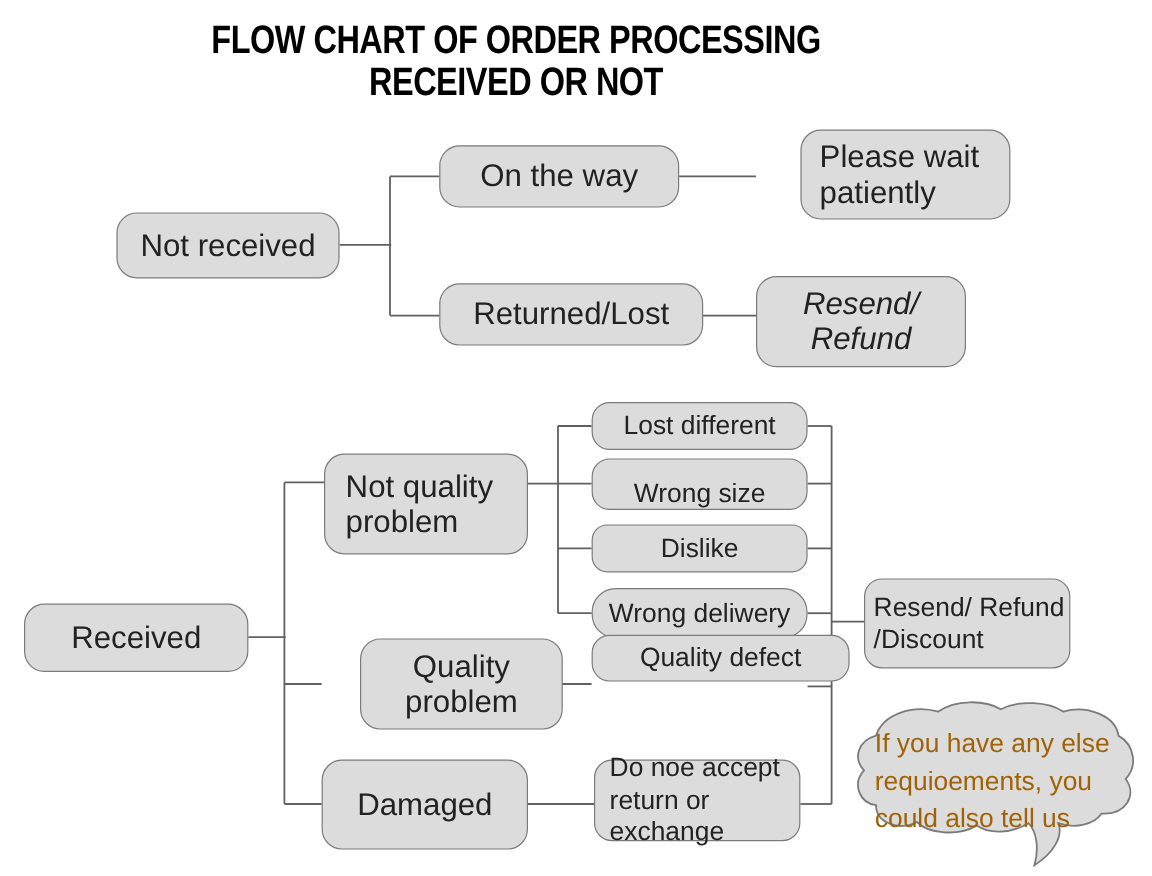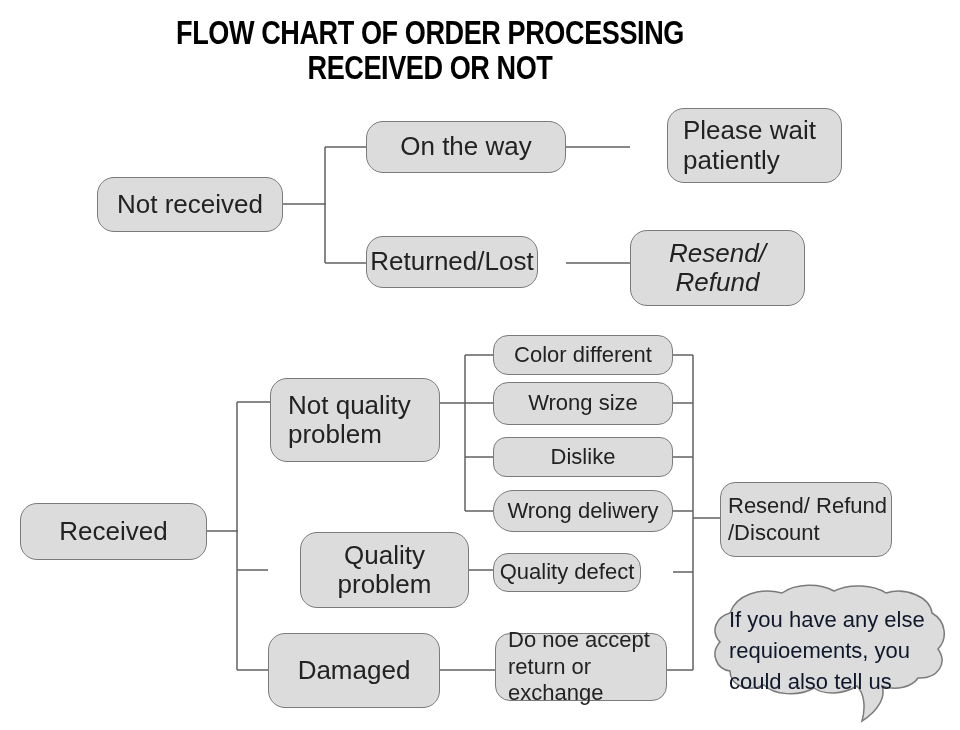--- a/index.html
+++ b/index.html
@@ -20,21 +20,21 @@
     display:flex; align-items:center; justify-content:center;
     color:#222; font-size:26px; line-height:1.12; text-align:center;
   }
   .node span { white-space:pre-line; }
   .node.small { font-size:22px; border-radius:15px; line-height:1.2; }
   .node.left { justify-content:flex-start; text-align:left; }
   .bubble { position:absolute; left:708px; top:583px; width:240px; height:142px; }
   .bubble svg { position:absolute; left:0; top:0; }
   .bubble-text {
     position:absolute; left:21px; top:21px; width:205px;
-    color:#0f172a; font-size:22px; line-height:31px; white-space:pre-line; text-align:left;
+    color:#a16207; font-size:22px; line-height:31px; white-space:pre-line; text-align:left;
   }
 </style>
 </head>
 <body>
 
 <div class="canvas">
 
   <div class="title">
     <div>FLOW CHART OF ORDER PROCESSING</div>
     <div>RECEIVED OR NOT</div>
@@ -75,21 +75,21 @@
       <line x1="693" y1="518" x2="720" y2="518"></line>
     </g>
   </svg>
 
   <div class="node" style="left:97px; top:177px; width:186px; height:55px;">
     <span>Not received</span>
   </div>
   <div class="node" style="left:366px; top:121px; width:200px; height:52px;">
     <span>On the way</span>
   </div>
-  <div class="node" style="left:366px; top:236px; width:172px; height:52px;">
+  <div class="node" style="left:366px; top:236px; width:220px; height:52px;">
     <span>Returned/Lost</span>
   </div>
   <div class="node left" style="left:667px; top:108px; width:175px; height:75px; padding-left:15px;">
     <span>Please wait
 patiently</span>
   </div>
   <div class="node" style="left:630px; top:230px; width:175px; height:76px;font-style:italic;">
     <span>Resend/
 Refund</span>
   </div>
@@ -102,32 +102,32 @@
 problem</span>
   </div>
   <div class="node" style="left:268px; top:532px; width:169px; height:76px;margin-left:32px;">
     <span>Quality
 problem</span>
   </div>
   <div class="node" style="left:268px; top:633px; width:172px; height:75px;">
     <span>Damaged</span>
   </div>
   <div class="node small" style="left:493px; top:335px; width:180px; height:40px;">
-    <span>Color different</span>
+    <span>Lost different</span>
   </div>
-  <div class="node small" style="left:493px; top:382px; width:180px; height:43px;">
+  <div class="node small" style="left:493px; top:382px; width:180px; height:43px;align-items:flex-end;">
     <span>Wrong size</span>
   </div>
   <div class="node small" style="left:493px; top:437px; width:180px; height:40px;border-radius:13px;">
     <span>Dislike</span>
   </div>
   <div class="node small" style="left:493px; top:490px; width:180px; height:42px;border-radius:20px;">
     <span>Wrong deliwery</span>
   </div>
-  <div class="node small" style="left:493px; top:553px; width:148px; height:39px;">
+  <div class="node small" style="left:493px; top:529px; width:215px; height:39px;">
     <span>Quality defect</span>
   </div>
   <div class="node small left" style="left:495px; top:633px; width:172px; height:68px; padding-left:12px;">
     <span>Do noe accept
 return or
 exchange</span>
   </div>
   <div class="node small left" style="left:720px; top:482px; width:172px; height:75px; padding-left:7px;">
     <span>Resend/ Refund
 /Discount</span>

